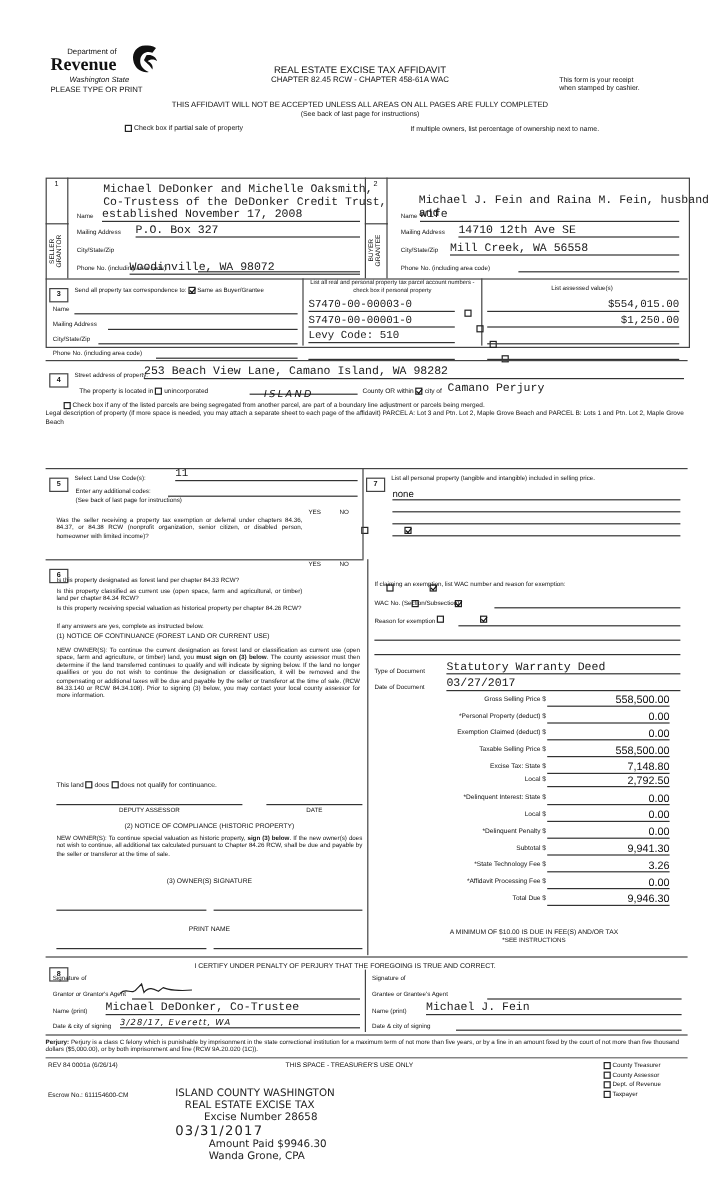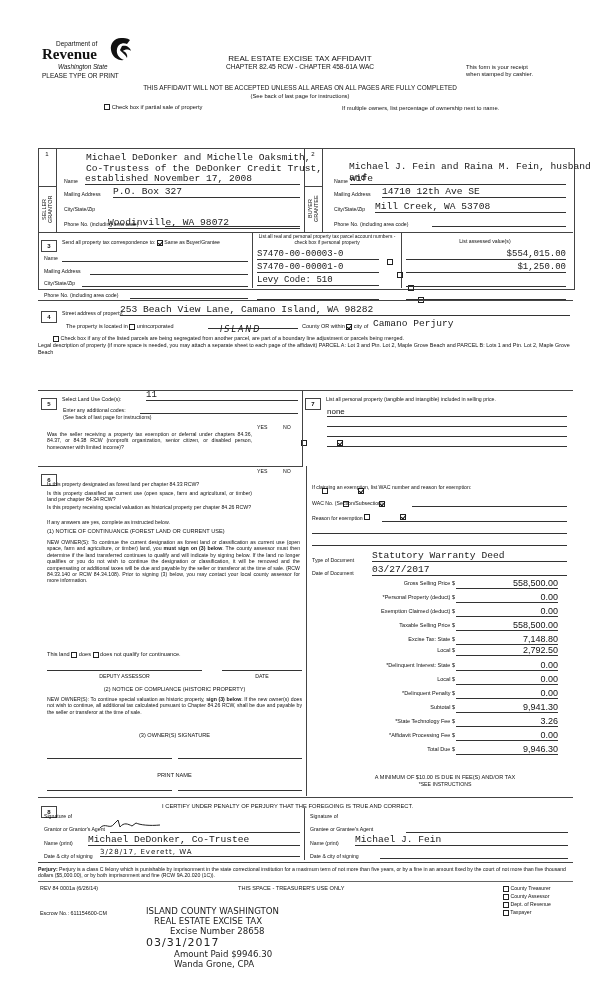--- a/index.html
+++ b/index.html
@@ -79,21 +79,21 @@
 </div>
 <div class="abs" style="left:304px;top:186px;width:18px;height:46px;border-right:0.9px solid #444;">
   <div class="vert" style="height:40px;margin:3px auto 0;">BUYER GRANTEE</div>
 </div>
 <div class="abs hand" style="left:349px;top:161px;">Michael J. Fein and Raina M. Fein, husband and</div>
 <div class="abs t5" style="left:334px;top:178px;">Name</div>
 <div class="abs hand line" style="left:350px;top:173px;width:216px;">wife</div>
 <div class="abs t5" style="left:334px;top:191px;">Mailing Address</div>
 <div class="abs hand line" style="left:382px;top:186px;width:184px;">14710 12th Ave SE</div>
 <div class="abs t5" style="left:334px;top:206px;">City/State/Zip</div>
-<div class="abs hand line" style="left:375px;top:201px;width:191px;">Mill Creek, WA 53708</div>
+<div class="abs hand line" style="left:375px;top:201px;width:191px;">Mill Creek, WA 56558</div>
 <div class="abs t5" style="left:334px;top:221px;">Phone No. (including area code)</div>
 <div class="abs line" style="left:432px;top:218px;width:134px;height:8px;"></div>
 
 
 <div class="abs" style="left:252px;top:232px;height:56px;border-left:0.9px solid #444;"></div>
 <div class="abs" style="left:401px;top:232px;height:56px;border-left:0.9px solid #444;"></div>
 <div class="abs" style="left:41px;top:234px;"><span class="num">3</span></div>
 <div class="abs t5" style="left:62px;top:239px;">
   <span>Send all property tax correspondence to:</span>
   <span class="cb checked"></span>
@@ -291,21 +291,21 @@
 <div class="abs t5" style="left:44px;top:813px;">Signature of</div>
 <div class="abs t5 bold" style="left:44px;top:826px;">Grantor or Grantor's Agent</div>
 <div class="abs line" style="left:110px;top:824px;width:190px;height:8px;">
   <svg width="120" height="14" viewBox="0 0 120 14" style="position:absolute;left:-10px;top:-6px;">
     <path d="M0 10 C5 4 10 12 14 6 L18 2 L20 9 C24 4 28 6 32 8 L36 5 C40 7 50 8 60 7" stroke="#222" stroke-width="1" fill="none"></path>
   </svg>
 </div>
 <div class="abs t5" style="left:44px;top:840px;">Name (print)</div>
 <div class="abs hand line" style="left:88px;top:834px;width:212px;">Michael DeDonker, Co-Trustee</div>
 <div class="abs t5" style="left:44px;top:853px;">Date &amp; city of signing</div>
-<div class="abs line" style="left:100px;top:848px;width:200px;font-family:'DejaVu Sans',sans-serif;font-size:7px;letter-spacing:1px;">3/28/17, Everett, WA</div>
+<div class="abs line" style="left:100px;top:848px;width:200px;font-family:'DejaVu Sans',sans-serif;font-size:7px;font-style:italic;letter-spacing:1px;">3/28/17, Everett, WA</div>
 
 <div class="abs t5" style="left:310px;top:813px;">Signature of</div>
 <div class="abs t5 bold" style="left:310px;top:826px;">Grantee or Grantee's Agent</div>
 <div class="abs line" style="left:406px;top:824px;width:162px;height:8px;"></div>
 <div class="abs t5" style="left:310px;top:840px;">Name (print)</div>
 <div class="abs hand line" style="left:355px;top:834px;width:213px;">Michael J. Fein</div>
 <div class="abs t5" style="left:310px;top:853px;">Date &amp; city of signing</div>
 <div class="abs line" style="left:380px;top:850px;width:188px;height:8px;"></div>
 <div class="abs" style="left:38px;top:862px;width:535px;border-top:0.9px solid #444;"></div>
 

